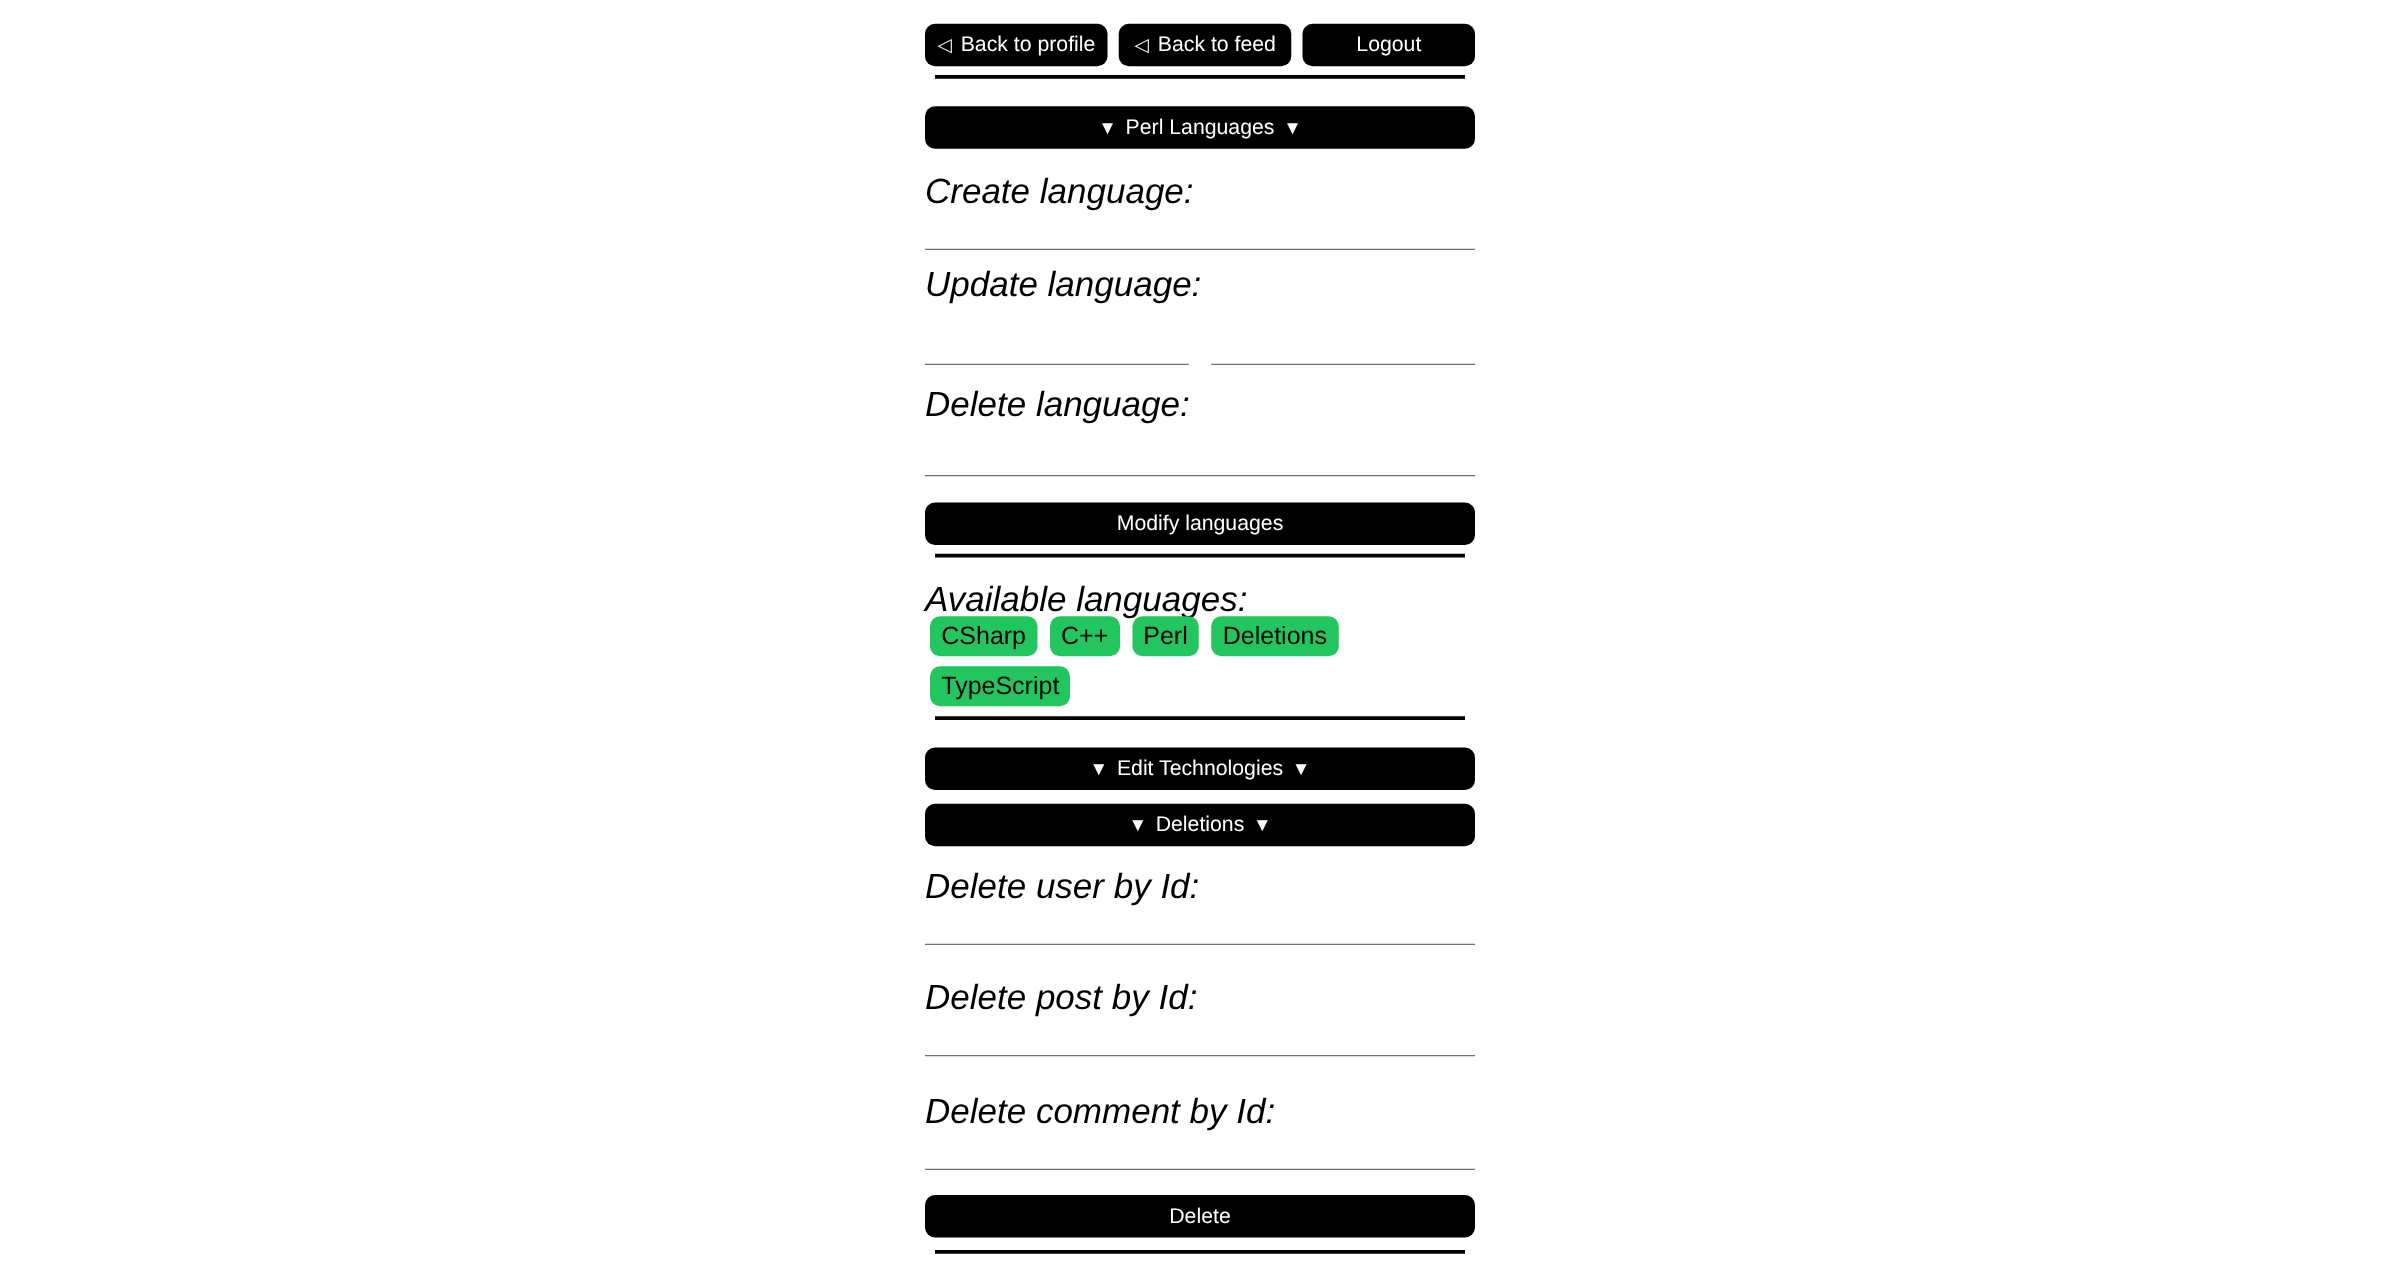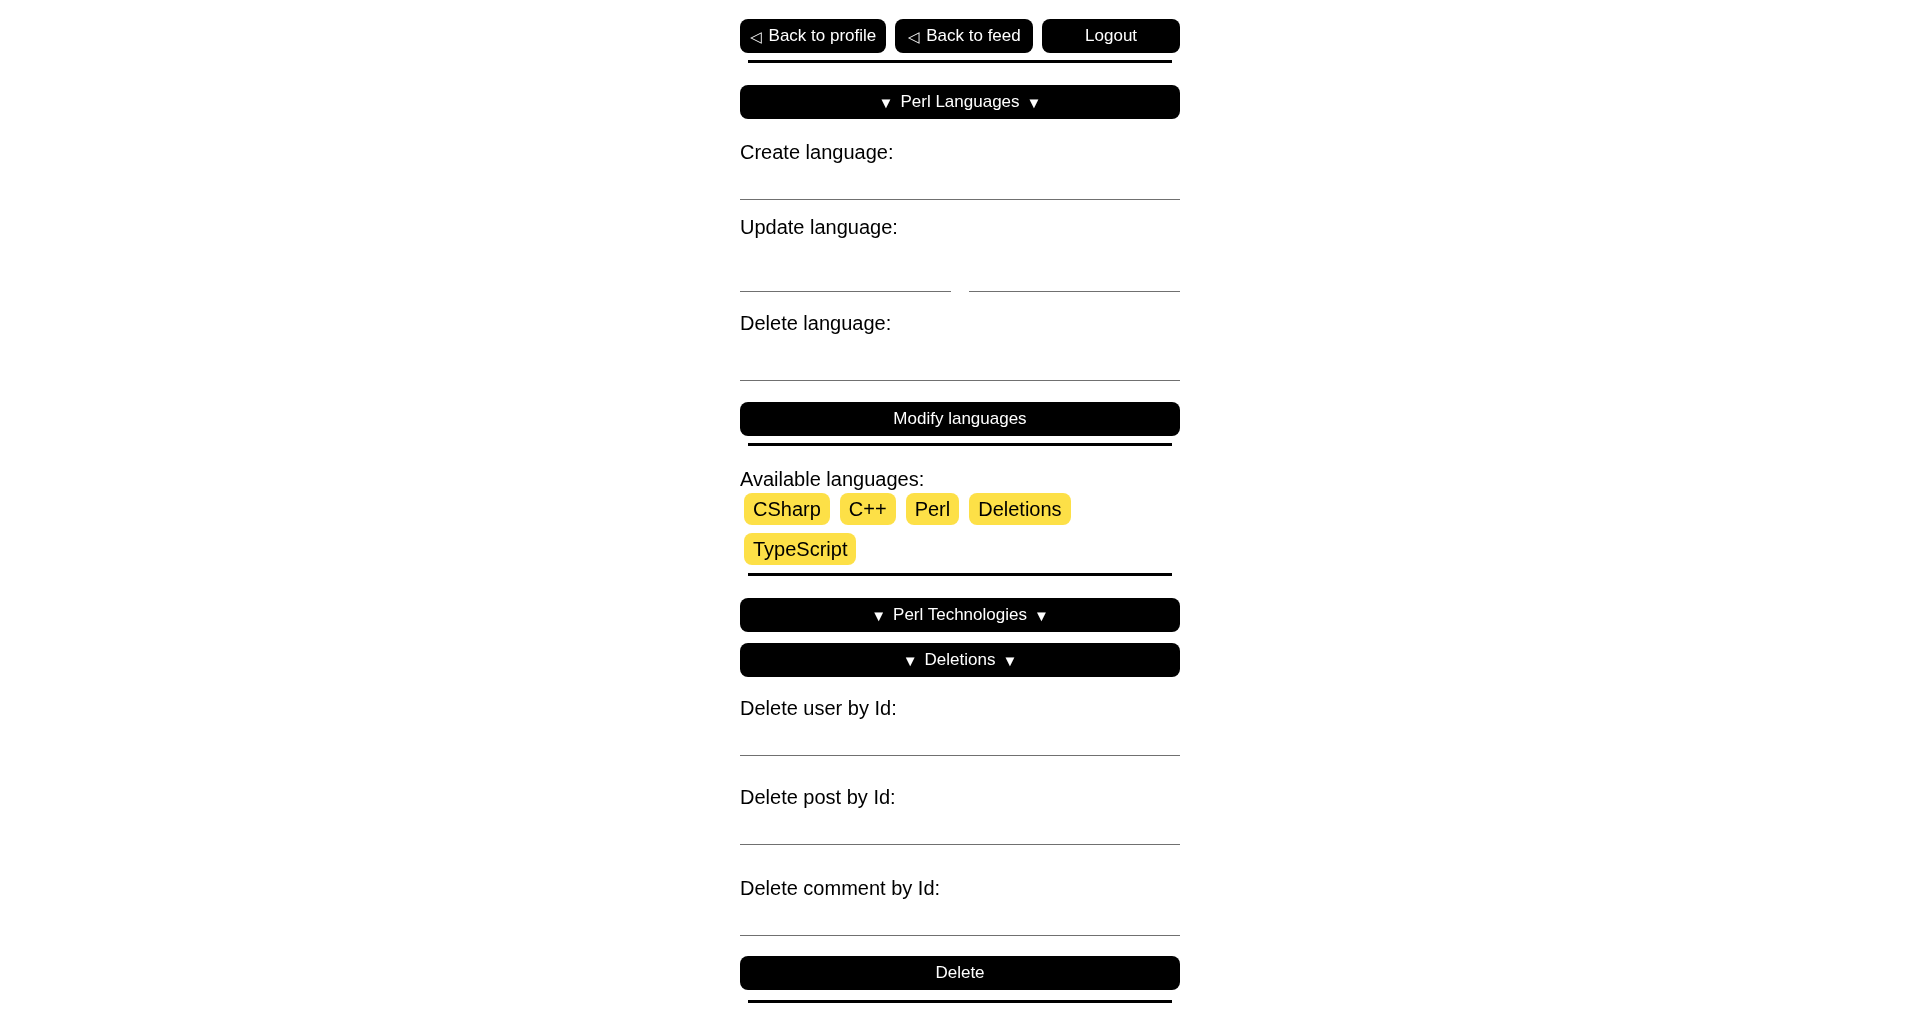--- a/index.html
+++ b/index.html
@@ -42,23 +42,24 @@
     margin-top: 22px;
   }
   .btn .tri { font-size: 15px; line-height: 1; }
   hr.divider {
     border: none;
     border-top: 3px solid #000;
     margin: 7px 8px 0 8px;
   }
   .field-label {
     display: block;
-    font-size: 20px;
+    font-size: 28px;
     line-height: 23px;
     margin-top: 22px;
+    font-style: italic;
   }
   .underline-input {
     display: block;
     width: 100%;
     border: none;
     border-bottom: 1px solid #707070;
     outline: none;
     background: transparent;
     font-family: "Liberation Sans", "DejaVu Sans", sans-serif;
     font-size: 20px;
@@ -78,21 +79,21 @@
   .btn-modify { margin-top: 21px; }
   .lbl-available { }
   .tags {
     display: flex;
     flex-wrap: wrap;
     gap: 8px 10px;
     padding-left: 4px;
     margin-top: 2px;
   }
   .tag {
-    background: #fde047;
+    background: #22c55e;
     color: #000;
     border-radius: 8px;
     font-size: 20px;
     line-height: 22px;
     padding: 5px 9px;
     white-space: nowrap;
   }
   hr.divider-tags { margin-top: 8px; }
   .btn-deletions { margin-top: 11px; }
   .lbl-del-user { margin-top: 20px; }
@@ -152,21 +153,21 @@
     <span class="tag">C++</span>
     <span class="tag">Perl</span>
     <span class="tag">Deletions</span>
     <span class="tag">TypeScript</span>
   </div>
 
   <hr class="divider divider-tags">
 
   <button class="btn btn-full">
     <span class="tri">▼</span>
-    <span>Perl Technologies</span>
+    <span>Edit Technologies</span>
     <span class="tri">▼</span>
   </button>
 
   <button class="btn btn-full btn-deletions">
     <span class="tri">▼</span>
     <span>Deletions</span>
     <span class="tri">▼</span>
   </button>
 
   <label class="field-label lbl-del-user">Delete user by Id:</label>

